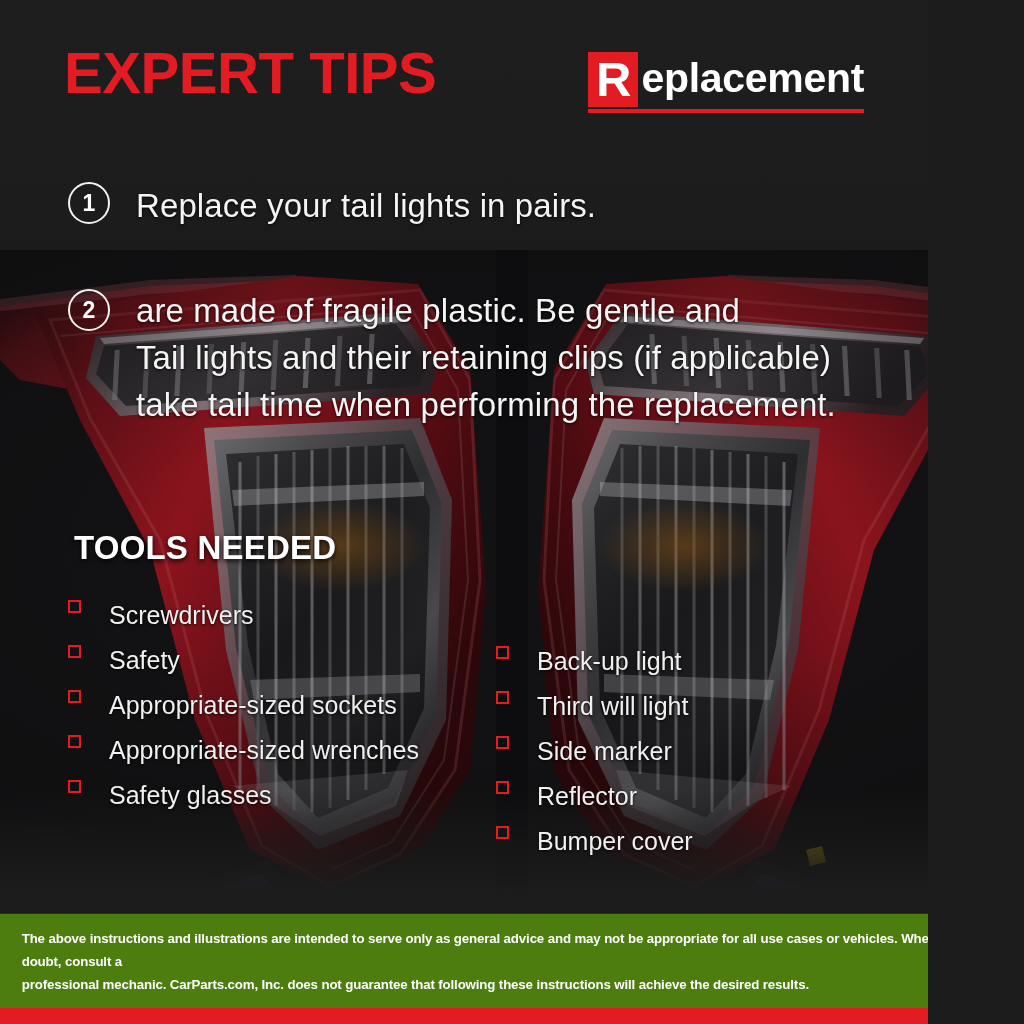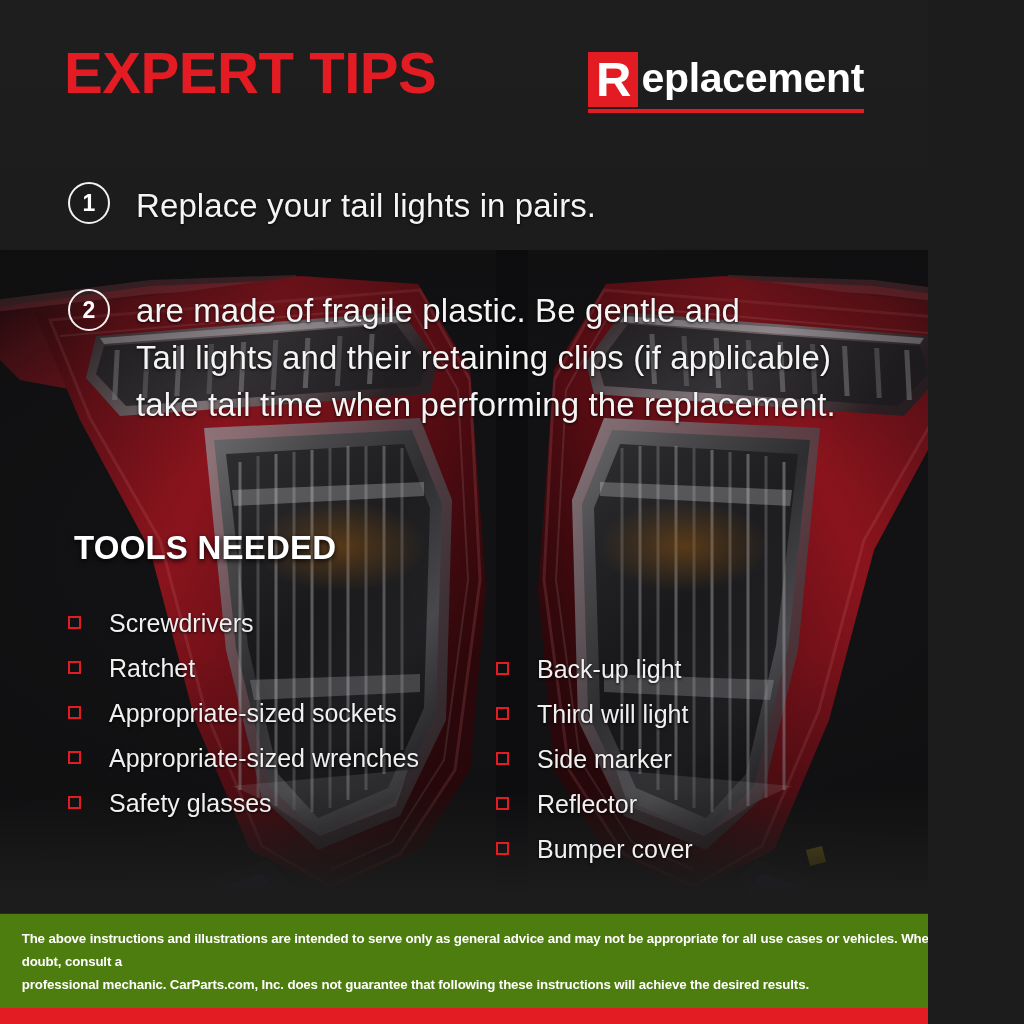--- a/index.html
+++ b/index.html
@@ -77,21 +77,21 @@
   #tip2 .tip-num{margin-top:2px;}
 
   .sect-head{
     position:absolute;color:#ffffff;font-weight:bold;font-size:33px;line-height:40px;
     letter-spacing:0.2px;text-shadow:0 2px 5px rgba(0,0,0,.9);
   }
   #head-tools{left:64px;top:528px;margin-left:10px;}
   #head-inspect{left:458px;top:528px;width:380px;}
 
   ul.chk{position:absolute;list-style:none;margin:0;padding:0;}
-  ul.chk li{display:flex;align-items:center;height:45px;}
+  ul.chk li{display:flex;height:45px;}
   .box{
     flex:0 0 auto;width:13px;height:13px;border:2px solid #e31b23;box-sizing:border-box;
   }
   .chk-label{
     color:#f0f0f0;font-size:25px;line-height:30px;padding-left:28px;white-space:nowrap;
     text-shadow:0 1px 3px rgba(0,0,0,.85);
   }
   #list-tools{left:68px;top:600px;}
   #list-inspect{left:496px;top:646px;}
 
@@ -317,21 +317,21 @@
     <div class="sect-head" id="head-tools">TOOLS NEEDED</div>
 
 
     <ul class="chk" id="list-tools">
       <li>
           <span class="box"></span>
           <span class="chk-label">Screwdrivers</span>
         </li>
       <li>
           <span class="box"></span>
-          <span class="chk-label">Ratchet</span>
+          <span class="chk-label">Safety</span>
         </li>
       <li>
           <span class="box"></span>
           <span class="chk-label">Appropriate-sized sockets</span>
         </li>
       <li>
           <span class="box"></span>
           <span class="chk-label">Appropriate-sized wrenches</span>
         </li>
       <li>

